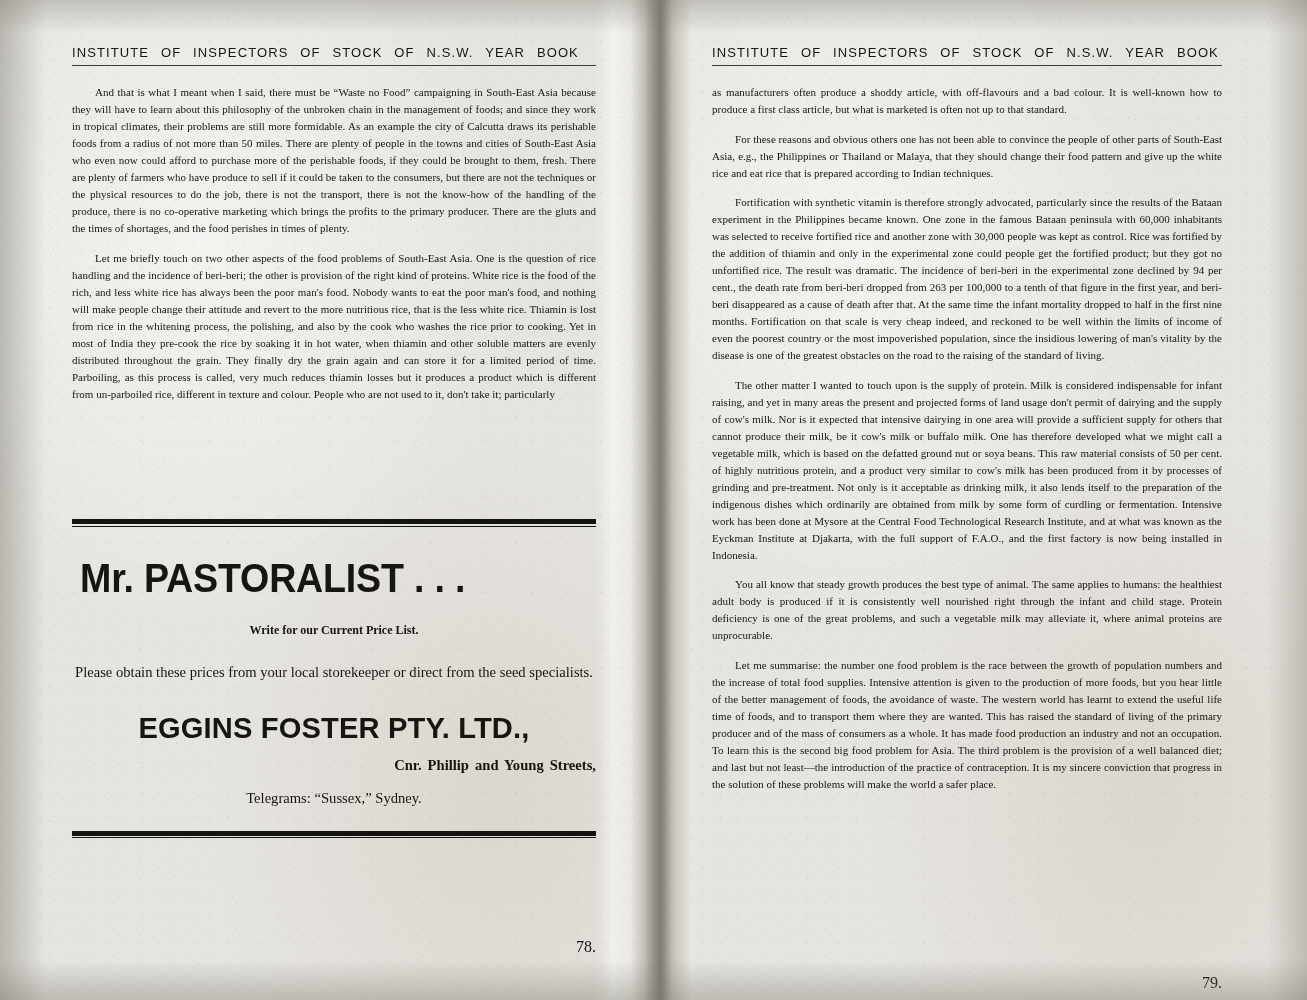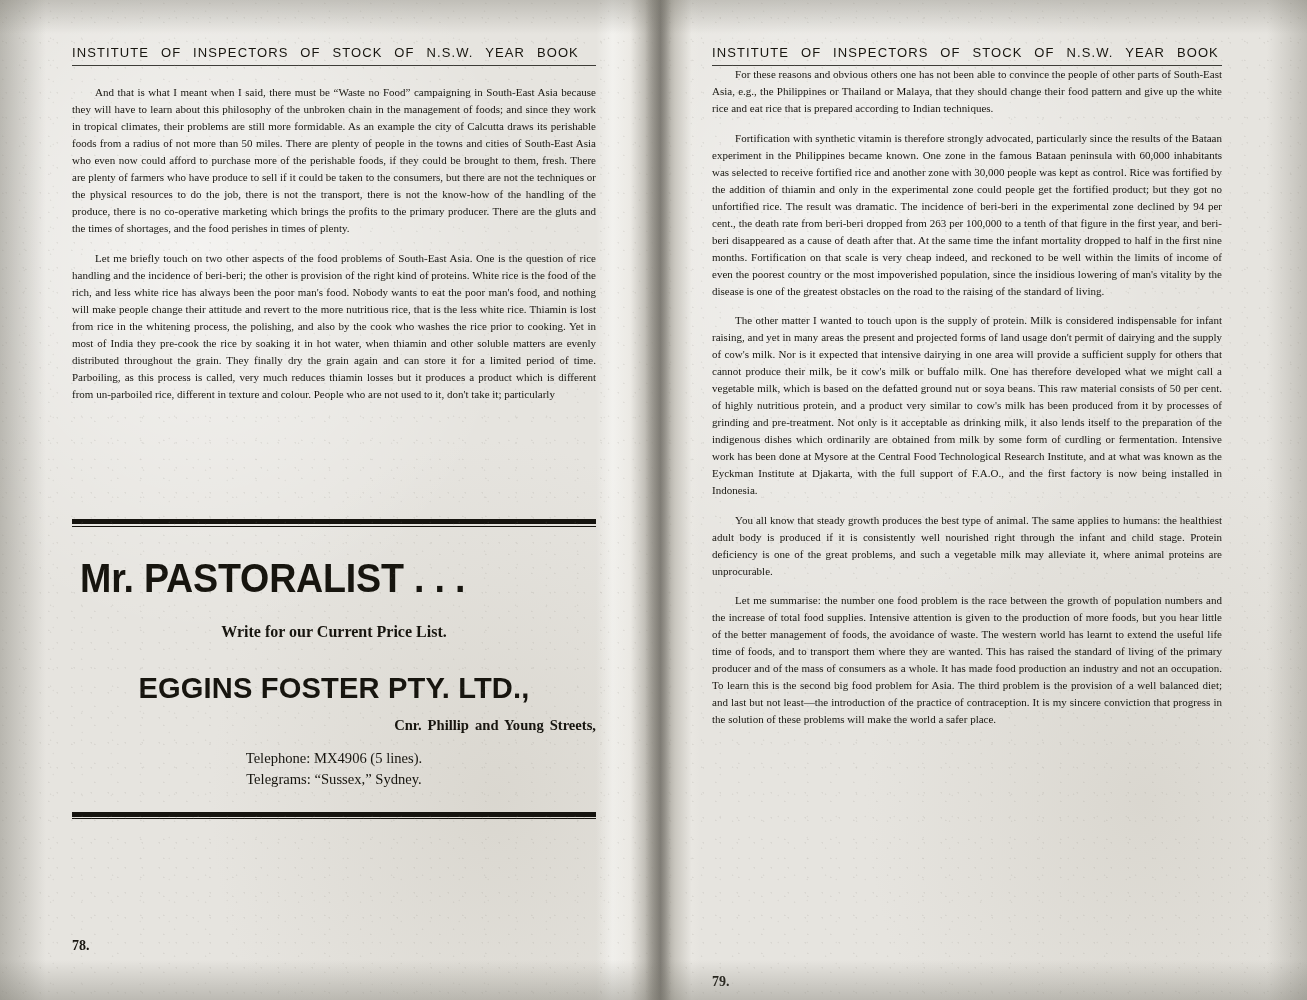--- a/index.html
+++ b/index.html
@@ -143,21 +143,21 @@
     line-height: 17.4px;
   }
   .ad-p.just {
     text-align: justify;
     text-align-last: center;
   }
   .ad-strong {
     margin: 22px 0 0 0;
     text-align: center;
     font-weight: bold;
-    font-size: 16px;
+    font-size: 12px;
   }
   .ad-company {
     font-family: "Liberation Sans", sans-serif;
     font-weight: bold;
     font-size: 30px;
     text-align: center;
     margin: 30px 0 0 0;
     letter-spacing: .005em;
     transform: scaleX(.97);
   }
@@ -174,23 +174,23 @@
     font-size: 14.6px;
     line-height: 21px;
     margin: 13px 0 0 0;
   }
   .rule-bottom {
     margin-top: 22px;
   }
 
   .folio {
     position: absolute;
-    font-size: 14px;
-    font-weight: bold;
-    text-align: left;
+    font-size: 16px;
+    font-weight: normal;
+    text-align: right;
   }
   .folio-left  { left: 72px;  width: 524px; top: 938px; }
   .folio-right { left: 712px; width: 510px; top: 940px; margin-top: 34px; }
 
   
   .grain {
     position: absolute;
     inset: 0;
     pointer-events: none;
     opacity: .30;
@@ -214,36 +214,37 @@
     <div class="running-head">INSTITUTE   OF   INSPECTORS   OF   STOCK   OF   N.S.W.   YEAR   BOOK</div>
     <div class="head-rule"></div>
     <p class="body first">And that is what I meant when I said, there must be “Waste no Food” campaigning in South-East Asia because they will have to learn about this philosophy of the unbroken chain in the management of foods; and since they work in tropical climates, their problems are still more formidable. As an example the city of Calcutta draws its perishable foods from a radius of not more than 50 miles. There are plenty of people in the towns and cities of South-East Asia who even now could afford to purchase more of the perishable foods, if they could be brought to them, fresh. There are plenty of farmers who have produce to sell if it could be taken to the consumers, but there are not the techniques or the physical resources to do the job, there is not the transport, there is not the know-how of the handling of the produce, there is no co-operative marketing which brings the profits to the primary producer. There are the gluts and the times of shortages, and the food perishes in times of plenty.</p>
     <p class="body">Let me briefly touch on two other aspects of the food problems of South-East Asia. One is the question of rice handling and the incidence of beri-beri; the other is provision of the right kind of proteins. White rice is the food of the rich, and less white rice has always been the poor man's food. Nobody wants to eat the poor man's food, and nothing will make people change their attitude and revert to the more nutritious rice, that is the less white rice. Thiamin is lost from rice in the whitening process, the polishing, and also by the cook who washes the rice prior to cooking. Yet in most of India they pre-cook the rice by soaking it in hot water, when thiamin and other soluble matters are evenly distributed throughout the grain. They finally dry the grain again and can store it for a limited period of time. Parboiling, as this process is called, very much reduces thiamin losses but it produces a product which is different from un-parboiled rice, different in texture and colour. People who are not used to it, don't take it; particularly</p>
   </div>
 
   <div class="ad">
     <div class="rule-thick"></div>
     <div class="ad-head">Mr. PASTORALIST . . .</div>
     <p class="ad-strong">Write for our Current Price List.</p>
+    <p class="ad-p just">Please obtain these prices from your local storekeeper or direct from the seed specialists.</p>
     <div class="ad-company">EGGINS FOSTER PTY. LTD.,</div>
     <div class="ad-addr">
       <div>Cnr. Phillip and Young Streets,</div>
     </div>
     <div class="ad-contact">
-      <div>Telephone: MX4906 (5 lines).</div>
       <div>Telegrams: “Sussex,” Sydney.</div>
     </div>
     <div class="rule-thick rule-bottom"></div>
   </div>
 
   <div class="folio folio-left">78.</div>
 
   <div class="col col-right">
     <div class="running-head">INSTITUTE   OF   INSPECTORS   OF   STOCK   OF   N.S.W.   YEAR   BOOK</div>
     <div class="head-rule"></div>
+    <p class="body first cont">as manufacturers often produce a shoddy article, with off-flavours and a bad colour. It is well-known how to produce a first class article, but what is marketed is often not up to that standard.</p>
     <p class="body">For these reasons and obvious others one has not been able to convince the people of other parts of South-East Asia, e.g., the Philippines or Thailand or Malaya, that they should change their food pattern and give up the white rice and eat rice that is prepared according to Indian techniques.</p>
     <p class="body">Fortification with synthetic vitamin is therefore strongly advocated, particularly since the results of the Bataan experiment in the Philippines became known. One zone in the famous Bataan peninsula with 60,000 inhabitants was selected to receive fortified rice and another zone with 30,000 people was kept as control. Rice was fortified by the addition of thiamin and only in the experimental zone could people get the fortified product; but they got no unfortified rice. The result was dramatic. The incidence of beri-beri in the experimental zone declined by 94 per cent., the death rate from beri-beri dropped from 263 per 100,000 to a tenth of that figure in the first year, and beri-beri disappeared as a cause of death after that. At the same time the infant mortality dropped to half in the first nine months. Fortification on that scale is very cheap indeed, and reckoned to be well within the limits of income of even the poorest country or the most impoverished population, since the insidious lowering of man's vitality by the disease is one of the greatest obstacles on the road to the raising of the standard of living.</p>
     <p class="body">The other matter I wanted to touch upon is the supply of protein. Milk is considered indispensable for infant raising, and yet in many areas the present and projected forms of land usage don't permit of dairying and the supply of cow's milk. Nor is it expected that intensive dairying in one area will provide a sufficient supply for others that cannot produce their milk, be it cow's milk or buffalo milk. One has therefore developed what we might call a vegetable milk, which is based on the defatted ground nut or soya beans. This raw material consists of 50 per cent. of highly nutritious protein, and a product very similar to cow's milk has been produced from it by processes of grinding and pre-treatment. Not only is it acceptable as drinking milk, it also lends itself to the preparation of the indigenous dishes which ordinarily are obtained from milk by some form of curdling or fermentation. Intensive work has been done at Mysore at the Central Food Technological Research Institute, and at what was known as the Eyckman Institute at Djakarta, with the full support of F.A.O., and the first factory is now being installed in Indonesia.</p>
     <p class="body">You all know that steady growth produces the best type of animal. The same applies to humans: the healthiest adult body is produced if it is consistently well nourished right through the infant and child stage. Protein deficiency is one of the great problems, and such a vegetable milk may alleviate it, where animal proteins are unprocurable.</p>
     <p class="body">Let me summarise: the number one food problem is the race between the growth of population numbers and the increase of total food supplies. Intensive attention is given to the production of more foods, but you hear little of the better management of foods, the avoidance of waste. The western world has learnt to extend the useful life time of foods, and to transport them where they are wanted. This has  raised the standard of living of the primary producer and of the mass of consumers as a whole. It has made food production an industry and not an occupation. To learn this is the second big food problem for Asia. The third problem is the provision of a well balanced diet; and last but not least—the introduction of the practice of contraception. It is my sincere conviction that progress in the solution of these problems will make the world a safer place.</p>
   </div>
 
   <div class="folio folio-right">79.</div>
 
   <div class="gutter"></div>

